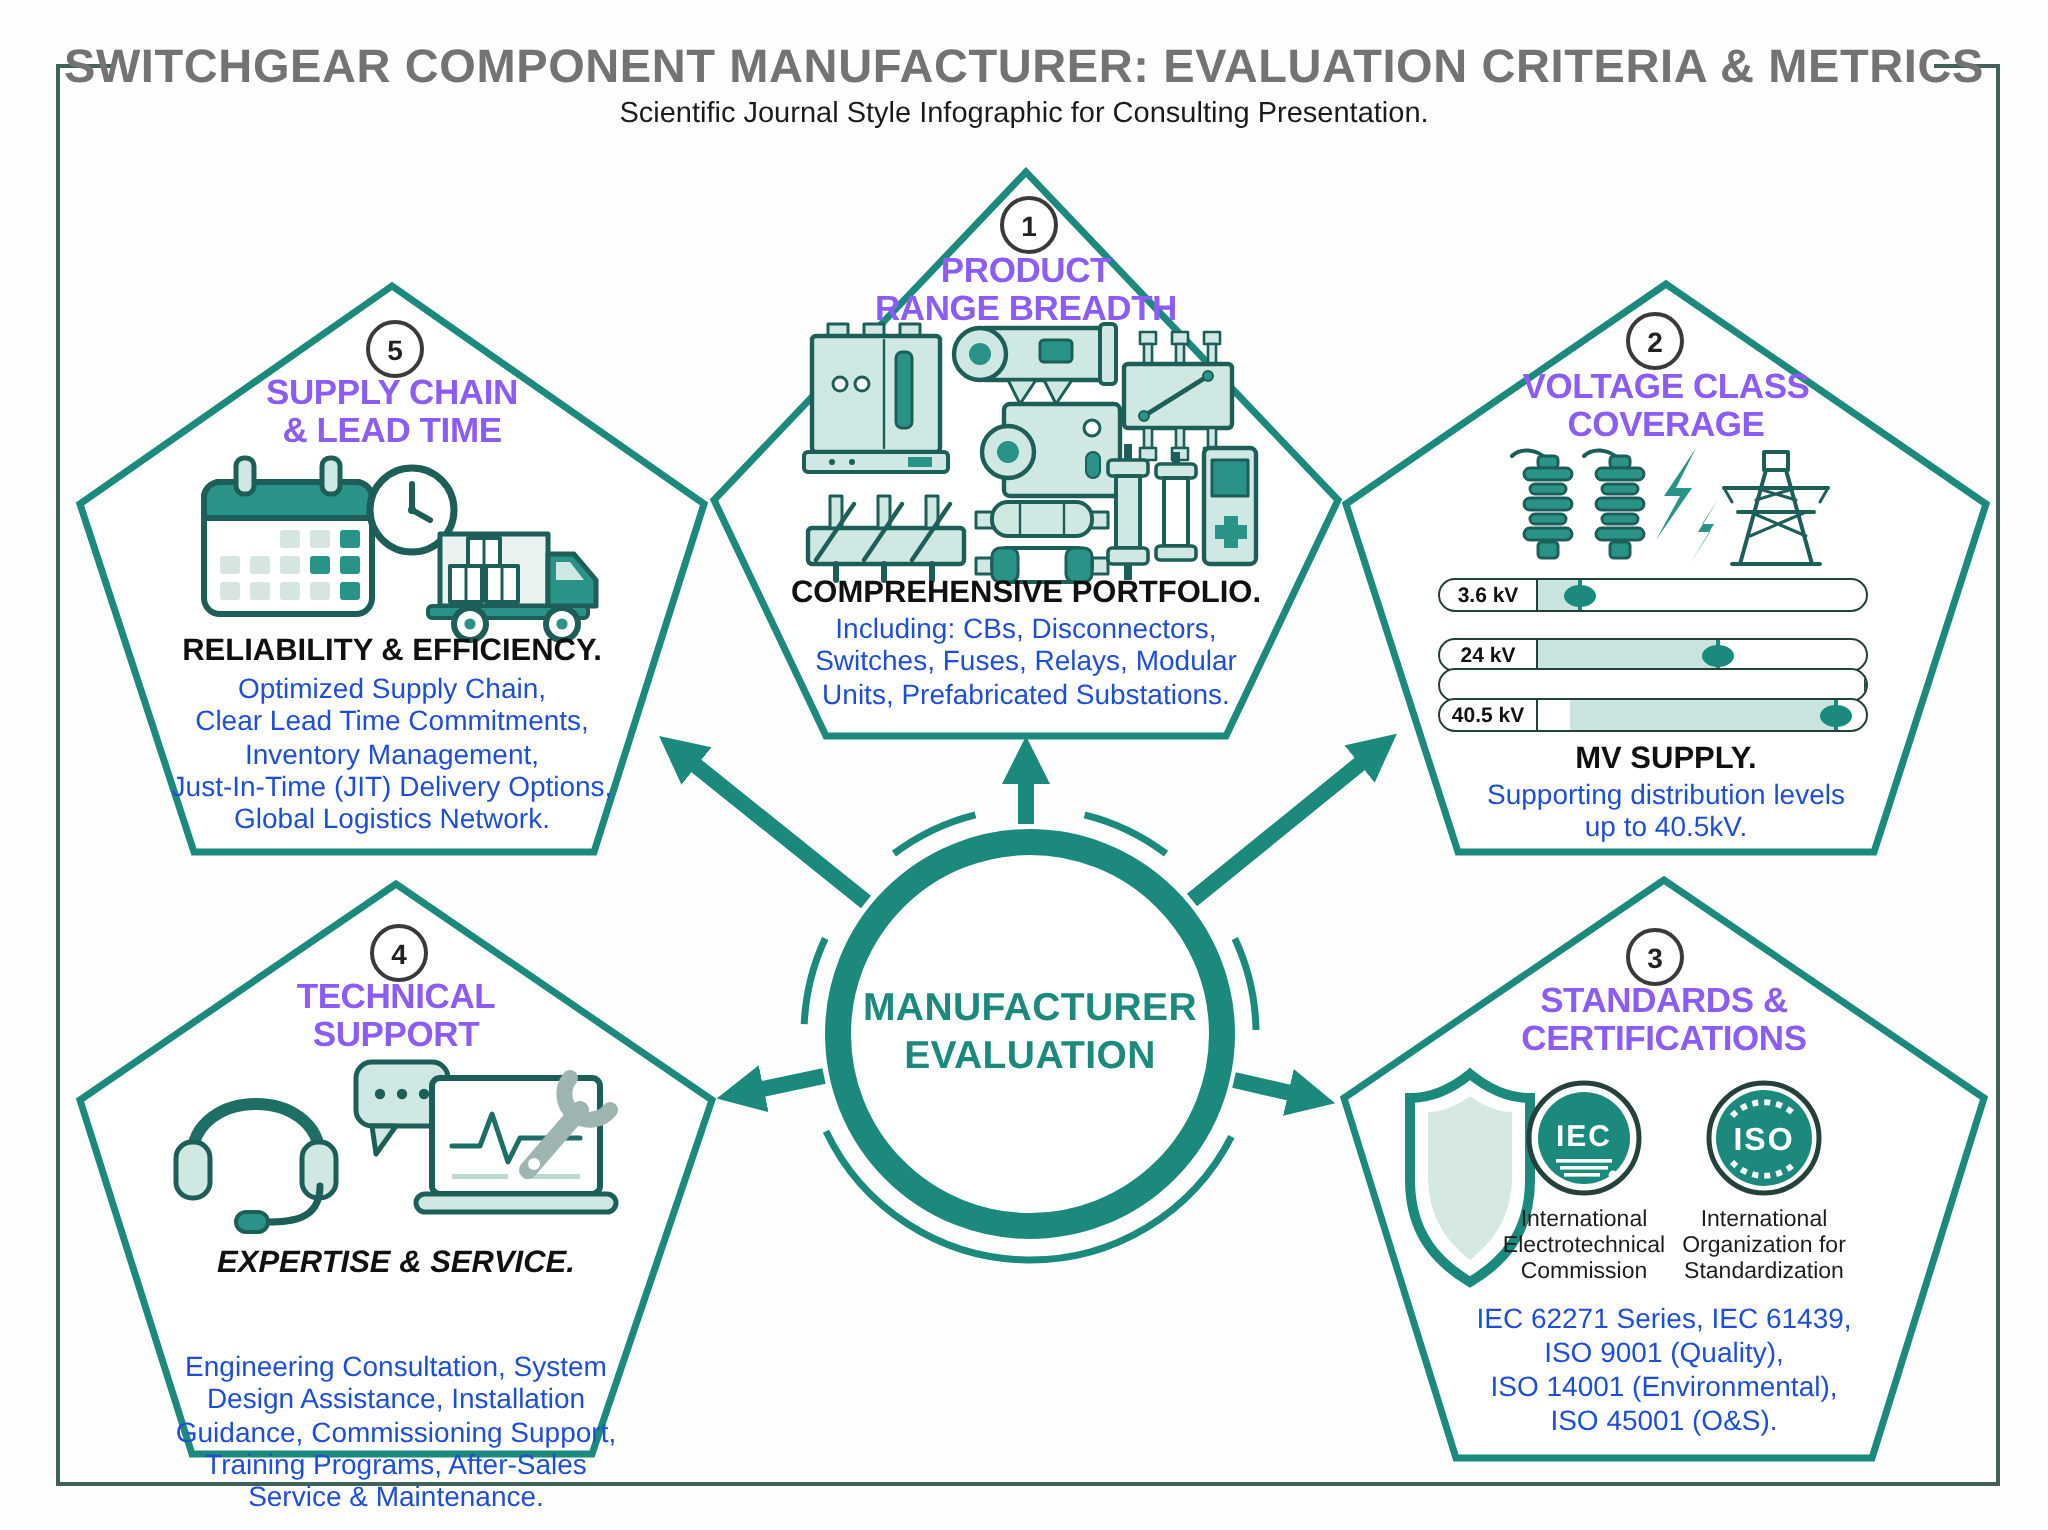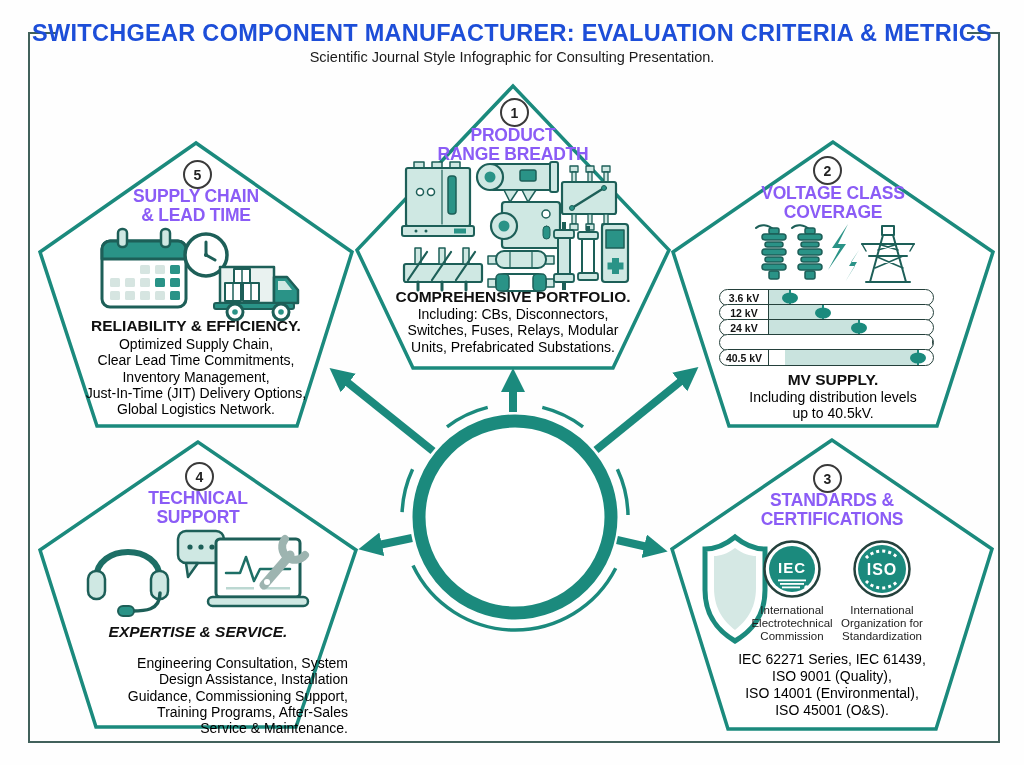--- a/index.html
+++ b/index.html
@@ -1,25 +1,25 @@
 <!DOCTYPE html>
 <html><head>
 <meta charset="utf-8">
 <style>
   html,body{margin:0;padding:0;background:#fff;}
   #stage{position:relative;width:1024px;height:765px;background:#fefefe;overflow:hidden;
          font-family:"Liberation Sans","DejaVu Sans",sans-serif;}
   .abs{position:absolute;}
   .ctr{text-align:center;}
-  .title{font-size:23.5px;font-weight:bold;color:#1d4ed8;letter-spacing:.3px;}
+  .title{font-size:23.5px;font-weight:bold;color:#737373;letter-spacing:.3px;}
   .subtitle{font-size:14.5px;color:#1b1b1b;}
   .heading{font-weight:bold;font-size:17.5px;line-height:18.5px;color:#8b5cf6;
            letter-spacing:-.2px;white-space:pre-line;}
   .metric{font-weight:bold;font-size:15.5px;color:#101010;}
-  .desc{font-size:14px;line-height:16.3px;color:#000000;white-space:pre-line;}
+  .desc{font-size:14px;line-height:16.3px;color:#1d4ed8;white-space:pre-line;}
   .caption{font-size:11.5px;line-height:13px;color:#1d1d1d;white-space:pre-line;}
   .num{width:25px;height:25px;border:2px solid #3a3a3a;border-radius:50%;background:#fff;
        display:flex;align-items:center;justify-content:center;font-weight:bold;font-size:14px;color:#222;}
   .center-label{font-weight:bold;font-size:19.5px;line-height:24px;color:#1b8a7d;
                 letter-spacing:.2px;white-space:pre-line;}
   .vrow{position:absolute;left:719px;width:213px;height:15px;border:1.6px solid #24403b;
         border-radius:9px;display:flex;background:#fff;overflow:hidden;}
   .vlabel{flex:0 0 48px;border-right:1.6px solid #24403b;font-weight:bold;font-size:10.5px;
           display:flex;align-items:center;justify-content:center;color:#111;}
   .vbar{flex:1;position:relative;}
@@ -285,45 +285,40 @@
       <line x1="433" y1="451" x2="342" y2="378" marker-end="url(#ah)"></line>
       <line x1="596" y1="450" x2="686" y2="377" marker-end="url(#ah)"></line>
       <line x1="412" y1="538" x2="374" y2="546" marker-end="url(#ah)"></line>
       <line x1="617" y1="540" x2="652" y2="548" marker-end="url(#ah)"></line>
     </g>
   </svg>
 
   <div class="abs ctr title" style="left:0;top:20px;width:1024px;">SWITCHGEAR COMPONENT MANUFACTURER: EVALUATION CRITERIA &amp; METRICS</div>
   <div class="abs ctr subtitle" style="left:0;top:49px;width:1024px;">Scientific Journal Style Infographic for Consulting Presentation.</div>
 
+  <div class="abs ctr center-label" style="left:415px;top:492px;width:200px;">MANUFACTURER
+EVALUATION</div>
 
   <div class="abs num" style="left:500px;top:98px;">1</div>
   <div class="abs ctr heading" style="left:393px;top:126px;width:240px;">PRODUCT
 RANGE BREADTH</div>
   <div class="abs ctr metric" style="left:363px;top:288px;width:300px;">COMPREHENSIVE PORTFOLIO.</div>
   <div class="abs ctr desc" style="left:363px;top:306px;width:300px;">Including: CBs, Disconnectors,
 Switches, Fuses, Relays, Modular
 Units, Prefabricated Substations.</div>
 
   <div class="abs num" style="left:813px;top:156px;">2</div>
   <div class="abs ctr heading" style="left:713px;top:184px;width:240px;">VOLTAGE CLASS
 COVERAGE</div>
 
   <div class="vrow" style="top:289px;text-align:right;">
     <span class="vlabel">3.6 kV</span>
     <span class="vbar">
         <span class="vfill" style="width: 13%;"></span>
         <span class="vdot" style="left: calc(13% - 8px);"></span>
-      </span>
-  </div>
-  <div class="vrow" style="top:304px;">
-    <span class="vlabel">12 kV</span>
-    <span class="vbar">
-        <span class="vfill" style="width: 33%;"></span>
-        <span class="vdot" style="left: calc(33% - 8px);"></span>
       </span>
   </div>
   <div class="vrow" style="top:319px;justify-content:space-between;">
     <span class="vlabel">24 kV</span>
     <span class="vbar">
         <span class="vfill" style="width: 55%;"></span>
         <span class="vdot" style="left: calc(55% - 8px);"></span>
       </span>
   </div>
   <div class="vrow" style="top:334px;flex-direction:column;">
@@ -335,42 +330,42 @@
   </div>
   <div class="vrow" style="top:349px;gap:16px;">
     <span class="vlabel">40.5 kV</span>
     <span class="vbar">
         <span class="vfill" style="width: 90%;"></span>
         <span class="vdot" style="left: calc(90% - 8px);"></span>
       </span>
   </div>
 
   <div class="abs ctr metric" style="left:683px;top:371px;width:300px;">MV SUPPLY.</div>
-  <div class="abs ctr desc" style="left:683px;top:389px;width:300px;">Including distribution levels
+  <div class="abs ctr desc" style="left:683px;top:389px;width:300px;">Supporting distribution levels
 up to 40.5kV.</div>
 
   <div class="abs num" style="left:813px;top:464px;">3</div>
   <div class="abs ctr heading" style="left:712px;top:491px;width:240px;text-align:center;">STANDARDS &amp;
 CERTIFICATIONS</div>
   <div class="abs ctr caption" style="left:742px;top:604px;width:100px;">International
 Electrotechnical
 Commission</div>
   <div class="abs ctr caption" style="left:832px;top:604px;width:100px;">International
 Organization for
 Standardization</div>
   <div class="abs ctr desc" style="left:682px;top:651px;width:300px;line-height:17px;">IEC 62271 Series, IEC 61439,
 ISO 9001 (Quality),
 ISO 14001 (Environmental),
 ISO 45001 (O&amp;S).</div>
 
   <div class="abs num" style="left:185px;top:462px;">4</div>
   <div class="abs ctr heading" style="left:78px;top:489px;width:240px;">TECHNICAL
 SUPPORT</div>
   <div class="abs ctr metric" style="left:48px;top:623px;width:300px;font-style:italic;">EXPERTISE &amp; SERVICE.</div>
-  <div class="abs ctr desc" style="left:48px;top:655px;width:300px;text-align:right;">Engineering Consultation, System
+  <div class="abs ctr desc" style="left:48px;top:675px;width:300px;">Engineering Consultation, System
 Design Assistance, Installation
 Guidance, Commissioning Support,
 Training Programs, After-Sales
 Service &amp; Maintenance.</div>
 
   <div class="abs num" style="left:183px;top:160px;">5</div>
   <div class="abs ctr heading" style="left:76px;top:187px;width:240px;">SUPPLY CHAIN
 &amp; LEAD TIME</div>
   <div class="abs ctr metric" style="left:46px;top:317px;width:300px;">RELIABILITY &amp; EFFICIENCY.</div>
   <div class="abs ctr desc" style="left:46px;top:336px;width:300px;">Optimized Supply Chain,

